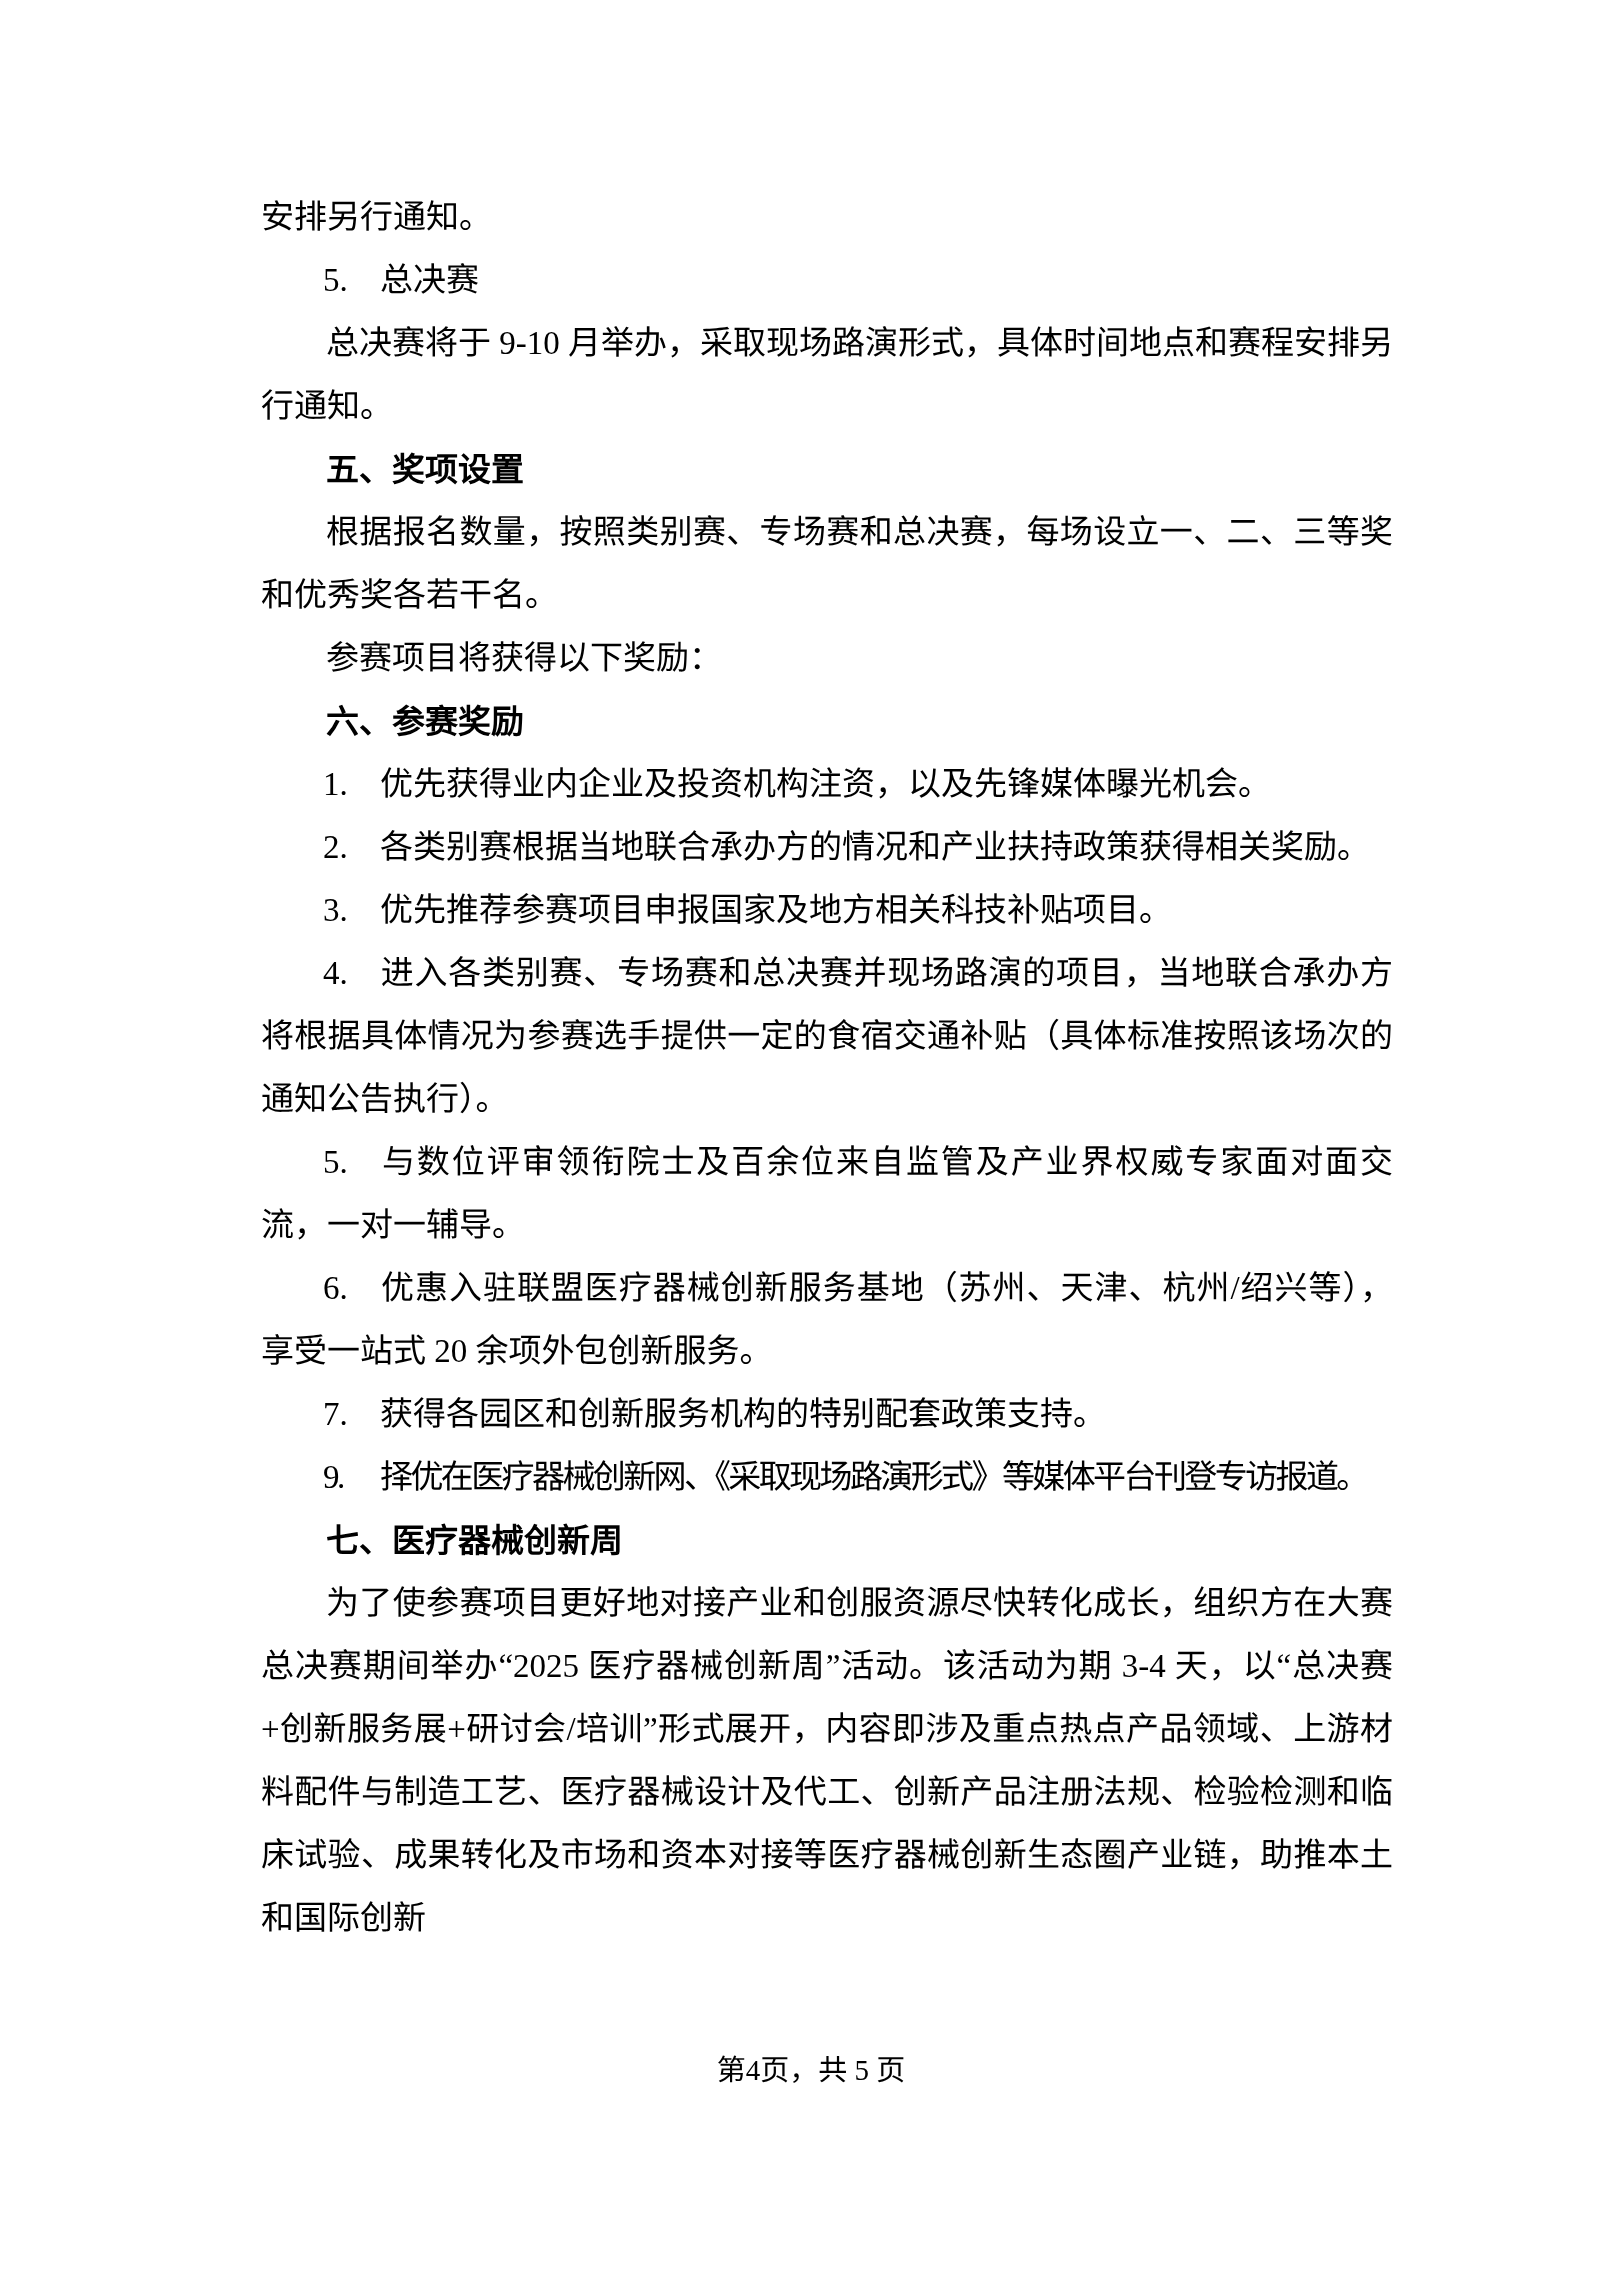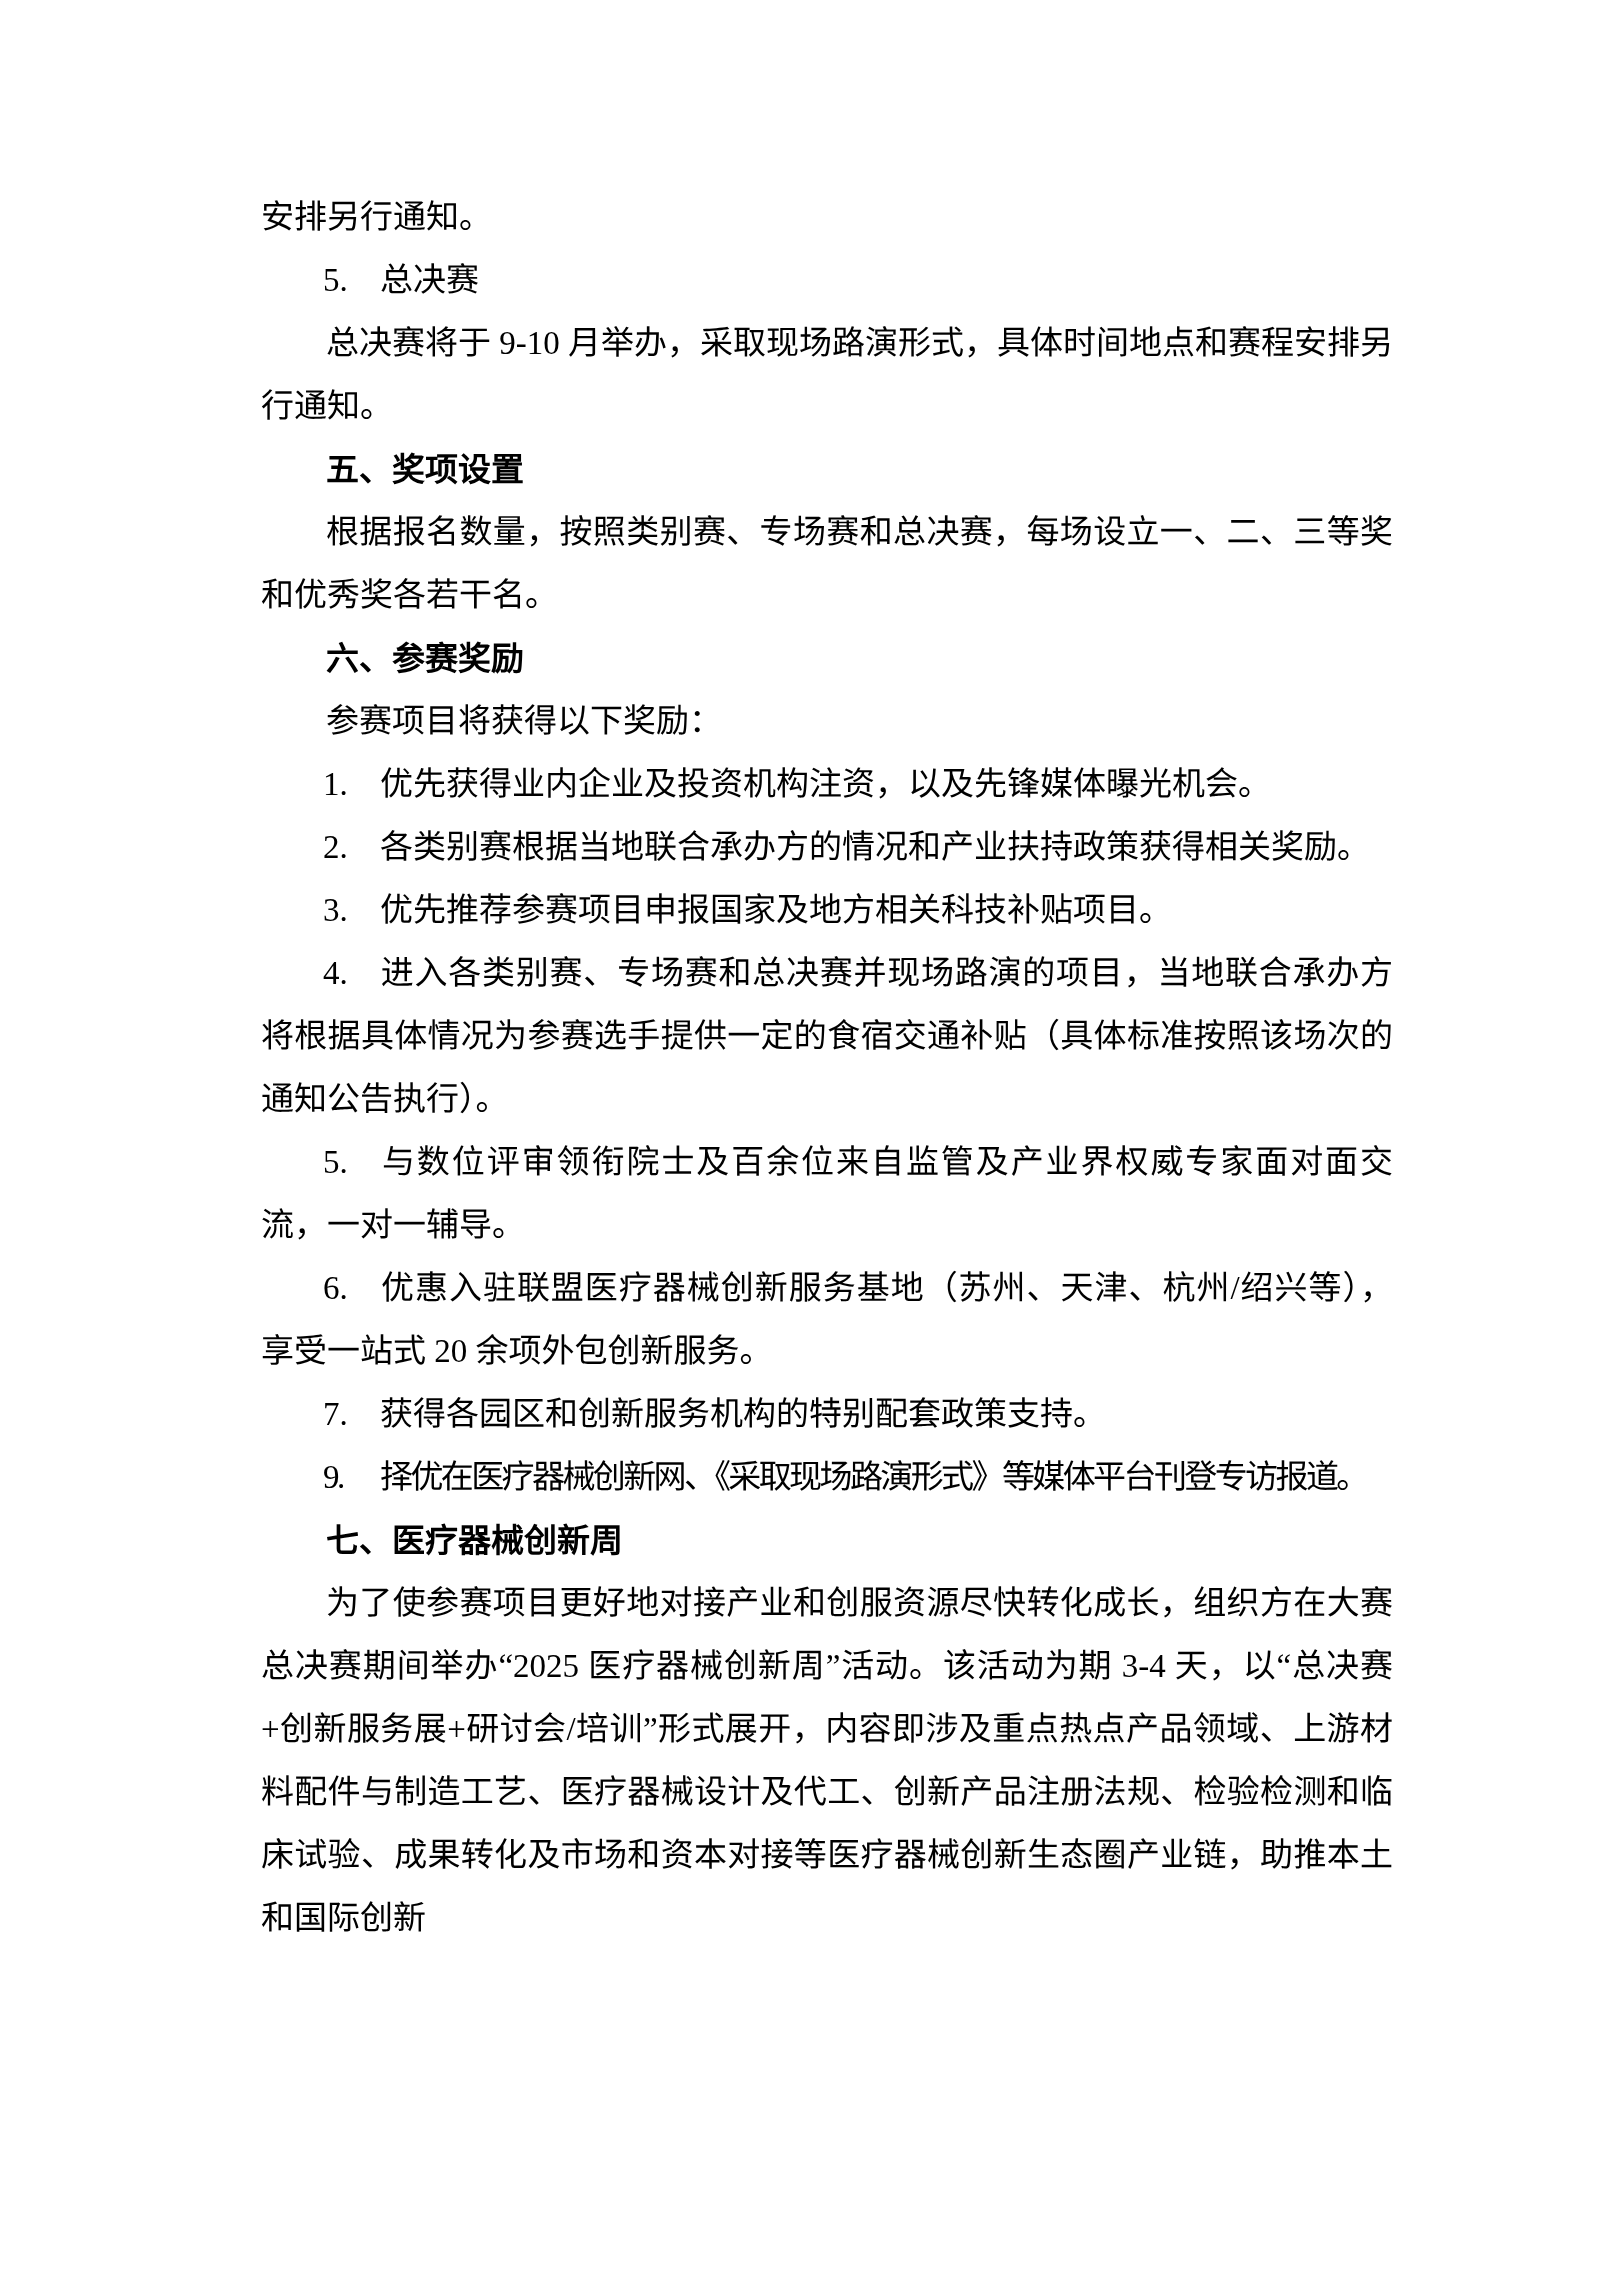--- a/index.html
+++ b/index.html
@@ -65,23 +65,23 @@
     <div class="block item">
       <span class="num">5.</span><span>总决赛</span>
     </div>
 
     <div class="block para">总决赛将于 9-10 月举办，采取现场路演形式，具体时间地点和赛程安排另行通知。</div>
 
     <div class="block heading">五、奖项设置</div>
 
     <div class="block para">根据报名数量，按照类别赛、专场赛和总决赛，每场设立一、二、三等奖和优秀奖各若干名。</div>
 
+    <div class="block para">参赛项目将获得以下奖励：</div>
+
     <div class="block heading">六、参赛奖励</div>
-
-    <div class="block para">参赛项目将获得以下奖励：</div>
 
     <div class="block item">
       <span class="num">1.</span><span>优先获得业内企业及投资机构注资，以及先锋媒体曝光机会。</span>
     </div>
 
     <div class="block item">
       <span class="num">2.</span><span>各类别赛根据当地联合承办方的情况和产业扶持政策获得相关奖励。</span>
     </div>
 
     <div class="block item">
@@ -109,14 +109,15 @@
       <span class="num">9.</span><span>择优在医疗器械创新网、《采取现场路演形式》等媒体平台刊登专访报道。</span>
     </div>
 
 
     <div class="block heading">七、医疗器械创新周</div>
 
     <div class="block para">为了使参赛项目更好地对接产业和创服资源尽快转化成长，组织方在大赛总决赛期间举办“2025 医疗器械创新周”活动。该活动为期 3-4 天，以“总决赛+创新服务展+研讨会/培训”形式展开，内容即涉及重点热点产品领域、上游材料配件与制造工艺、医疗器械设计及代工、创新产品注册法规、检验检测和临床试验、成果转化及市场和资本对接等医疗器械创新生态圈产业链，助推本土和国际创新</div>
 
   </div>
 
+  <div class="footer">第4页，共 5 页</div>
 </div>
 
 
 </body></html>

